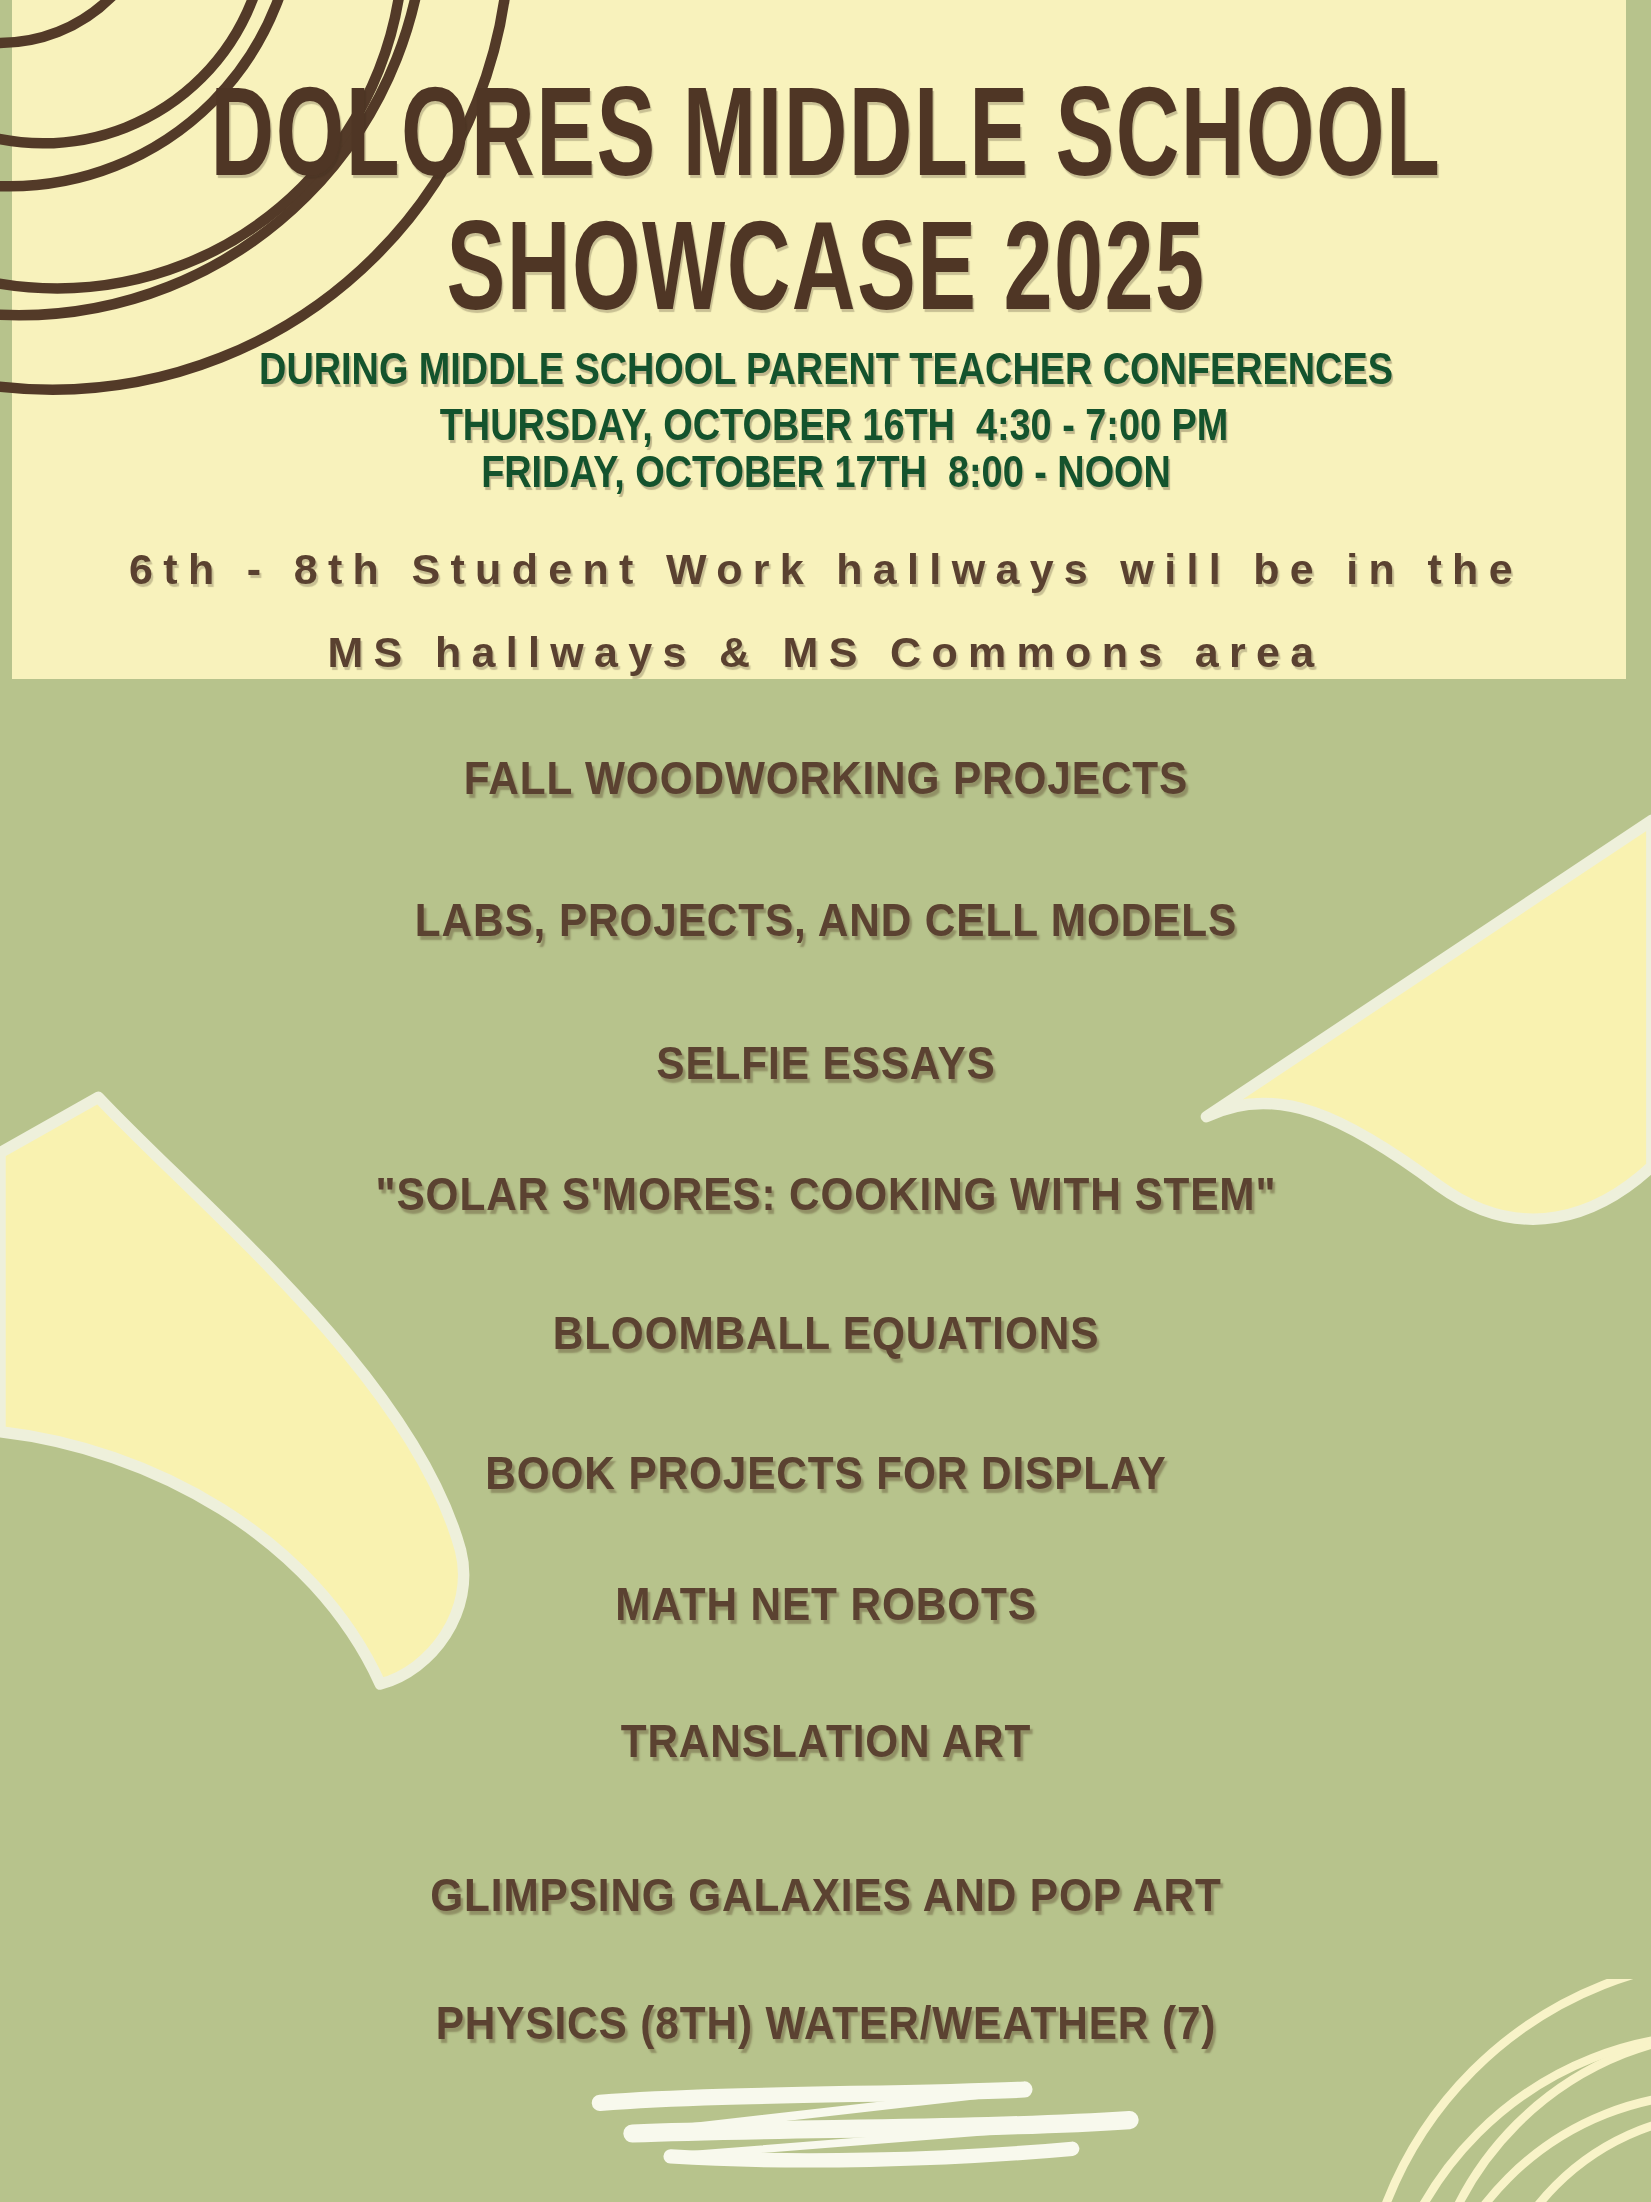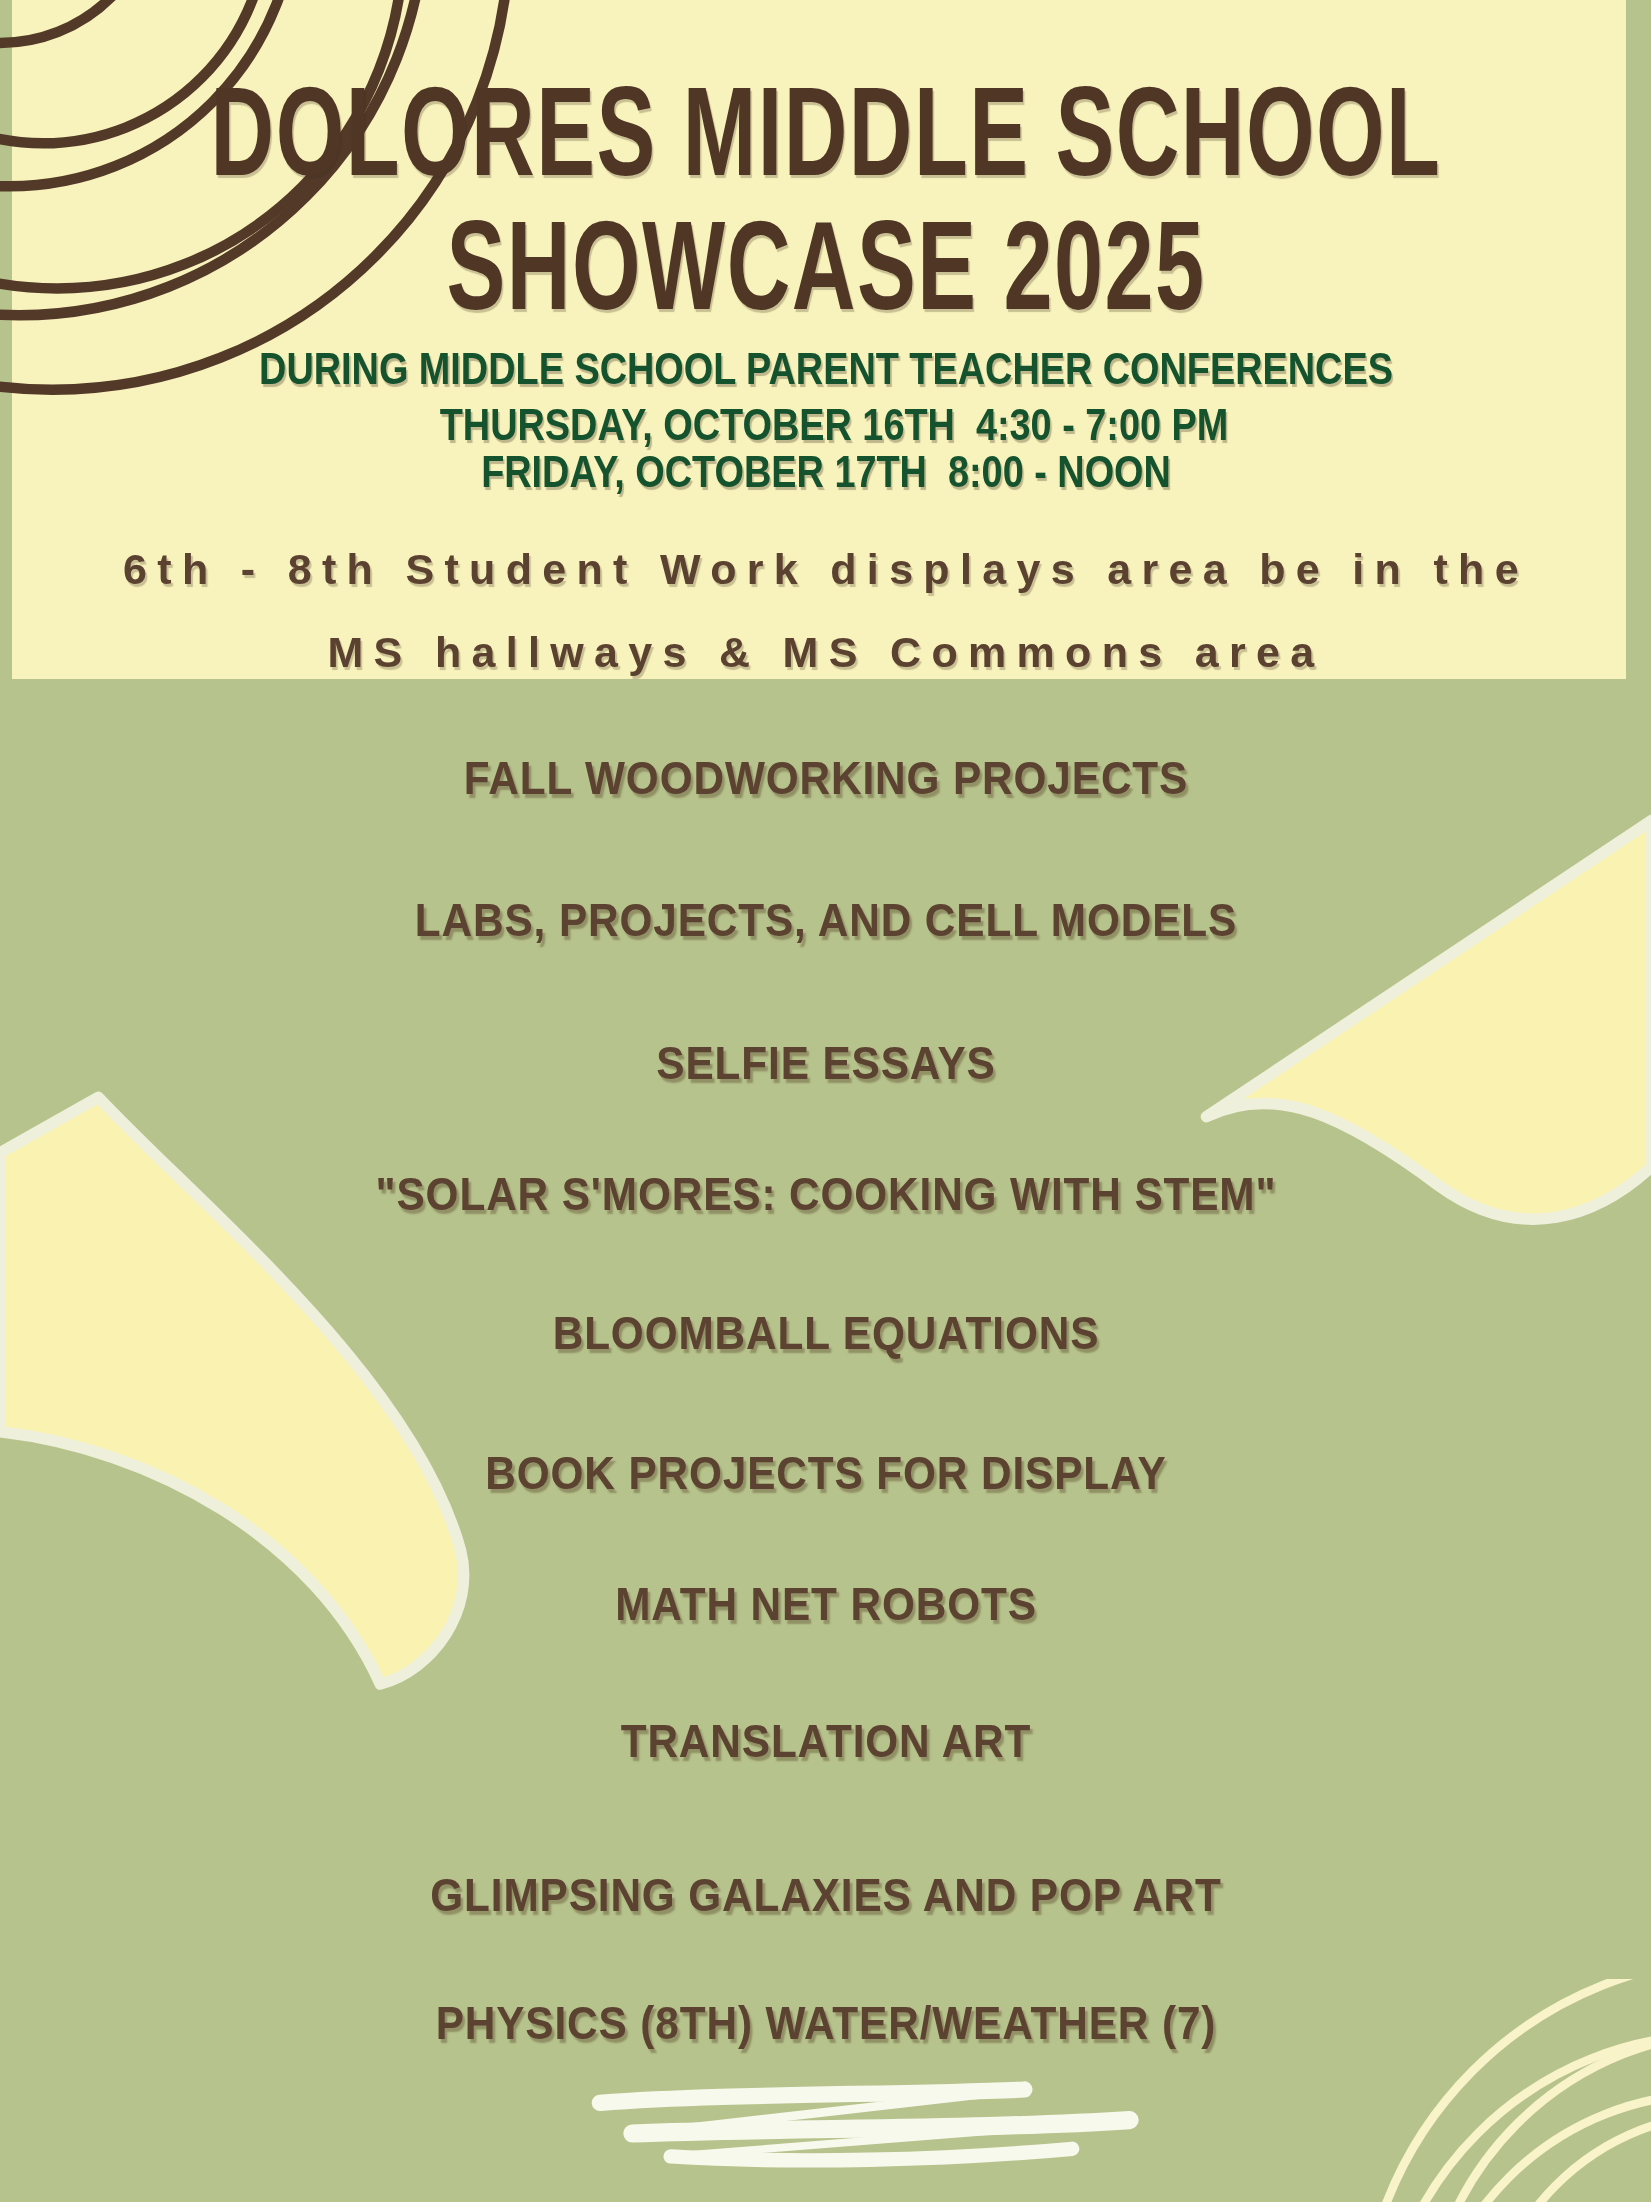--- a/index.html
+++ b/index.html
@@ -82,21 +82,21 @@
   <span class="squeeze">DURING MIDDLE SCHOOL PARENT TEACHER CONFERENCES</span>
 </div>
 <div class="line sub-line" id="sub2">
   <span class="squeeze">THURSDAY, OCTOBER 16TH&nbsp; 4:30 - 7:00 PM</span>
 </div>
 <div class="line sub-line" id="sub3">
   <span class="squeeze">FRIDAY, OCTOBER 17TH&nbsp; 8:00 - NOON</span>
 </div>
 
 <div class="line note-line" id="note1">
-  <span>6th - 8th Student Work displays area be in the</span>
+  <span>6th - 8th Student Work hallways will be in the</span>
 </div>
 <div class="line note-line" id="note2">
   <span>MS hallways &amp; MS Commons area</span>
 </div>
 
 <svg style="left:0;top:1080px;" width="516" height="650" viewBox="0 1130 540 680">
   <path d="M 103,1148
            C 210,1262 432,1440 482,1622
            C 498,1685 452,1748 398,1762
            C 328,1608 158,1516 0,1498

